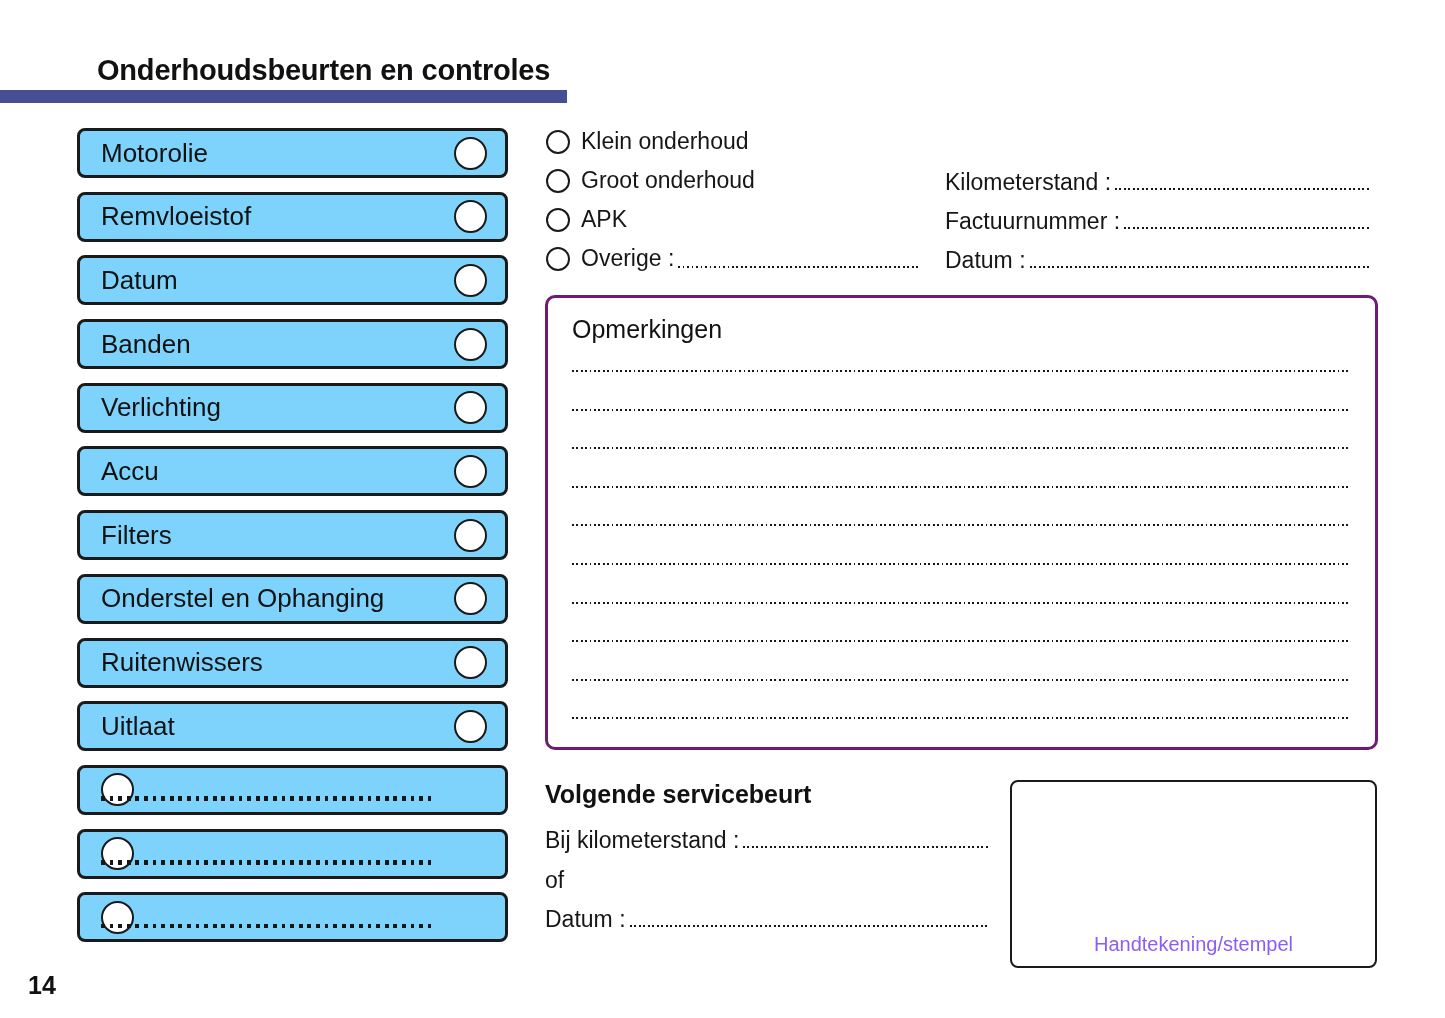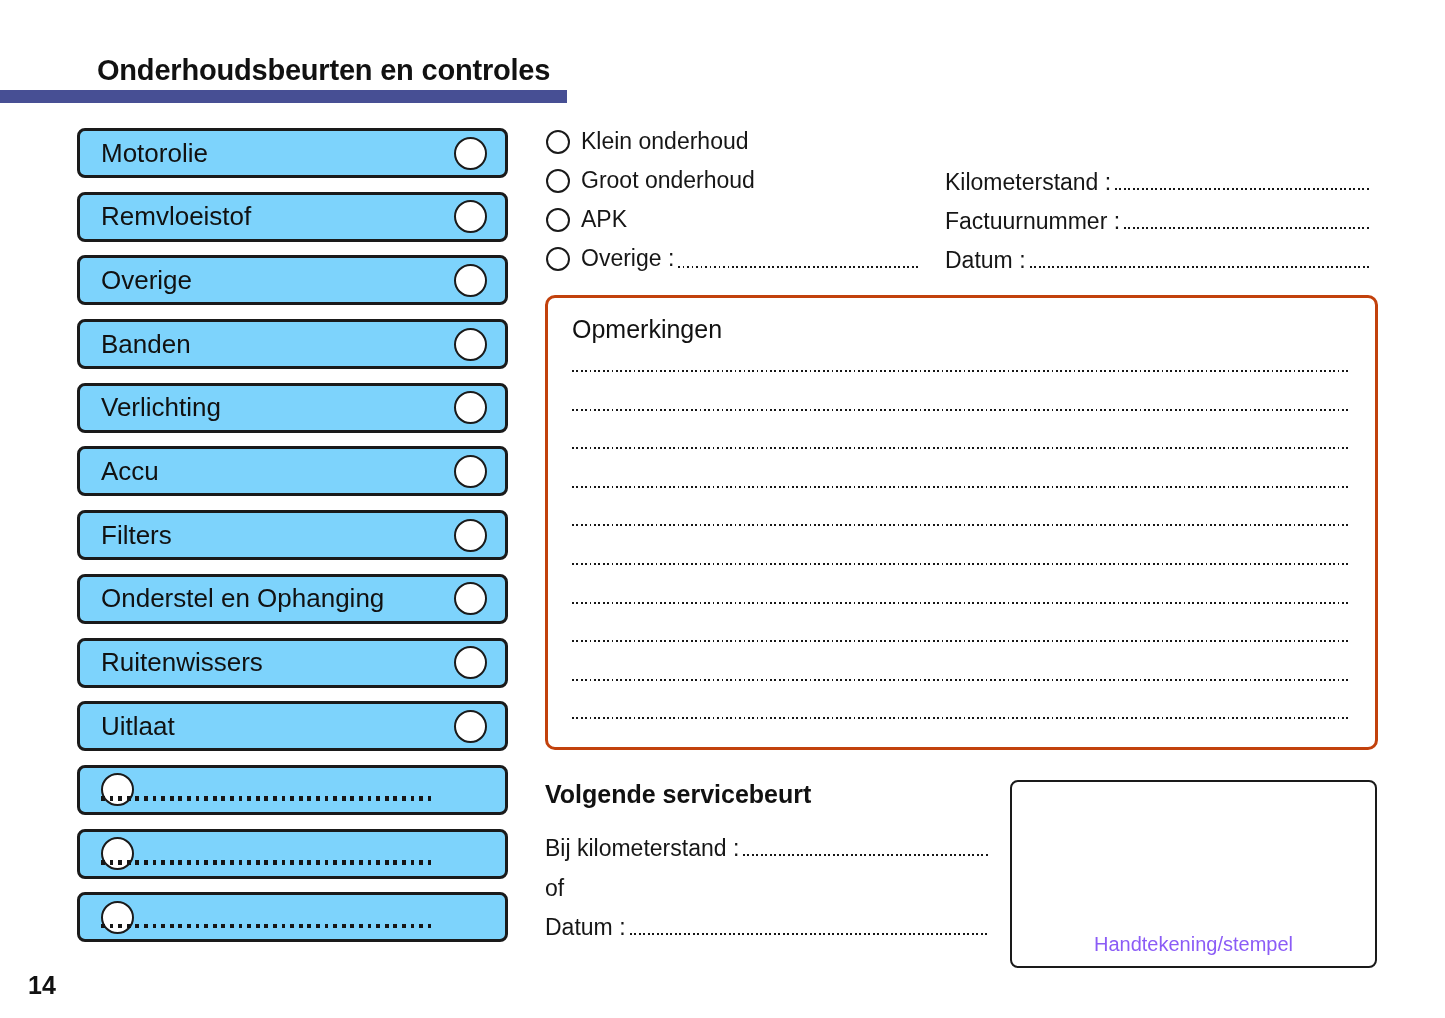--- a/index.html
+++ b/index.html
@@ -102,21 +102,21 @@
   .field-row {
     display: flex;
     align-items: baseline;
   }
   .field-label { font-size: 23px; white-space: nowrap; }
   
   .remarks-box {
     position: absolute;
     left: 545px; top: 295px;
     width: 833px; height: 455px;
-    border: 3px solid #c2410c;
+    border: 3px solid #701a75;
     border-radius: 10px;
     background: #fff;
   }
   .remarks-title {
     position: absolute;
     left: 24px; top: 17px;
     font-size: 25px;
     color: #111;
   }
   .remarks-lines {
@@ -135,21 +135,21 @@
     position: absolute;
     left: 545px; top: 780px;
     width: 445px;
   }
   .next-title {
     font-size: 25px;
     font-weight: 700;
     color: #111;
   }
   .next-rows {
-    margin-top: 26px;
+    margin-top: 18px;
     display: flex;
     flex-direction: column;
     gap: 12.6px;
   }
   .ns-label { font-size: 23px; white-space: nowrap; }
   
   .signature-box {
     position: absolute;
     left: 1010px; top: 780px;
     width: 367px; height: 188px;
@@ -183,21 +183,21 @@
   <div class="checklist">
       <div class="check-item">
         <span class="check-label">Motorolie</span>
         <span class="circle check-circle"></span>
       </div>
       <div class="check-item">
         <span class="check-label">Remvloeistof</span>
         <span class="circle check-circle"></span>
       </div>
       <div class="check-item">
-        <span class="check-label">Overige</span>
+        <span class="check-label">Datum</span>
         <span class="circle check-circle"></span>
       </div>
       <div class="check-item">
         <span class="check-label">Banden</span>
         <span class="circle check-circle"></span>
       </div>
       <div class="check-item">
         <span class="check-label">Verlichting</span>
         <span class="circle check-circle"></span>
       </div>

